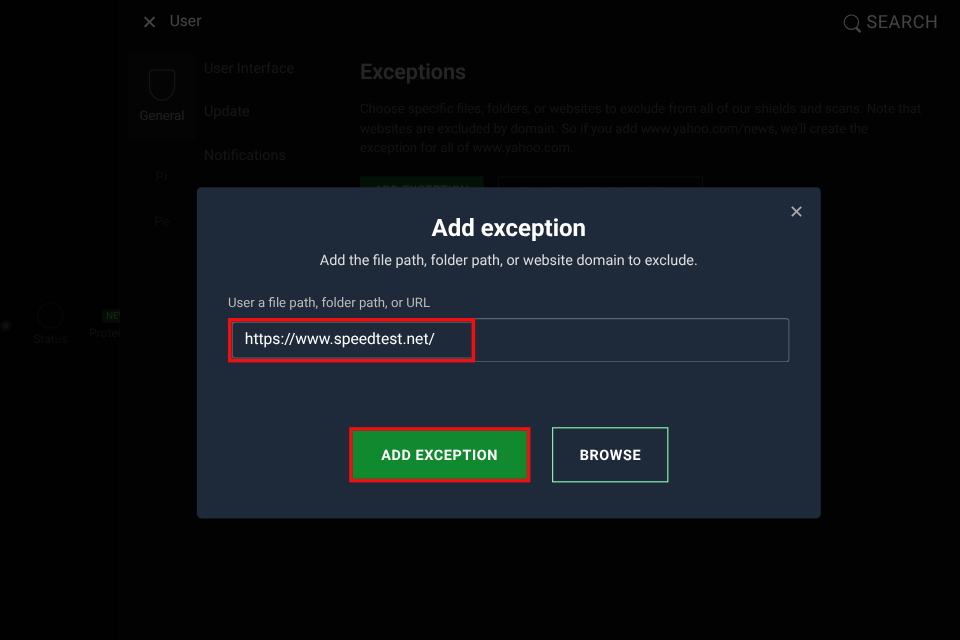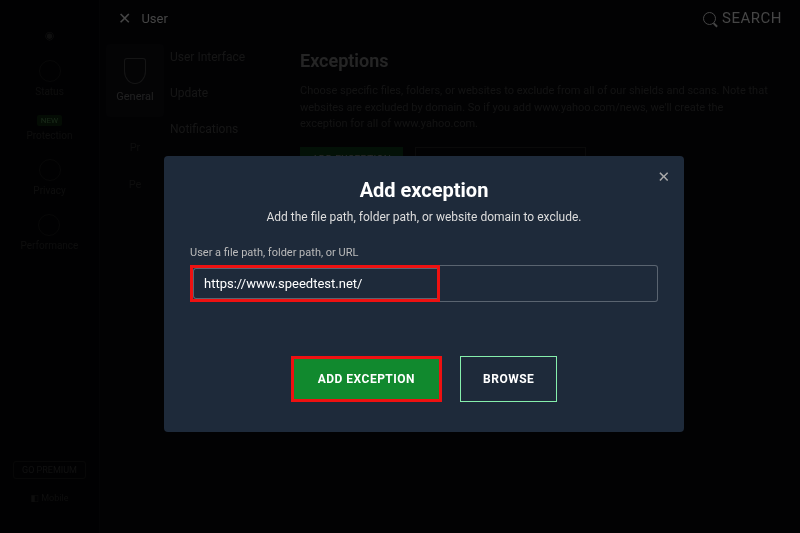--- a/index.html
+++ b/index.html
@@ -1,20 +1,20 @@
 <!DOCTYPE html>
 <html><head>
   <meta charset="utf-8">
   <style>
     * { margin: 0; padding: 0; box-sizing: border-box; font-family: -apple-system, BlinkMacSystemFont, "Segoe UI", Roboto, sans-serif; }
     body { width: 800px; height: 533px; background: #000; color: #fff; overflow: hidden; position: relative; }
     
     .bg-app { position: absolute; top: 0; left: 0; width: 100%; height: 100%; display: flex; opacity: 0.35; }
     
-    .leftnav { width: 100px; background: #0a0a10; border-right: 1px solid #1a1a24; display: flex; flex-direction: column; align-items: center; padding-top: 29px; gap: 18px; }
+    .leftnav { width: 100px; background: #0a0a10; border-right: 1px solid #1a1a24; display: flex; flex-direction: row; align-items: center; padding-top: 8px; gap: 18px; }
     .leftnav-logo { font-size: 11px; color: #666; }
     .leftnav-item { display: flex; flex-direction: column; align-items: center; gap: 4px; font-size: 10px; color: #555; }
     .leftnav-item .ic { width: 22px; height: 22px; border: 1px solid #333; border-radius: 50%; }
     .leftnav-badge { background: #1a4d1a; color: #9f9; font-size: 8px; padding: 1px 4px; border-radius: 2px; }
     .leftnav-bottom { margin-top: auto; margin-bottom: 30px; display: flex; flex-direction: column; gap: 14px; align-items: center; }
     .leftnav-prem { font-size: 9px; color: #666; border: 1px solid #333; padding: 3px 8px; border-radius: 3px; }
     .leftnav-mob { font-size: 9px; color: #555; }
     
     .midarea { flex: 1; background: #0f0f18; display: flex; }
     .topbar { position: absolute; top: 0; left: 100px; right: 0; height: 36px; display: flex; align-items: center; padding: 0 18px; color: #999; font-size: 13px; gap: 10px; }
@@ -41,21 +41,21 @@
     .overlay { position: absolute; top: 0; left: 0; width: 100%; height: 100%; background: rgba(0,0,0,0.55); }
     
     .modal { position: absolute; top: 156px; left: 164px; width: 520px; background: #1e2a3a; border-radius: 4px; padding: 22px 26px 30px; color: #fff; }
     .modal-close { position: absolute; top: 12px; right: 14px; color: #aaa; font-size: 15px; cursor: pointer; }
     .modal h3 { text-align: center; font-size: 20px; font-weight: 700; margin-bottom: 8px; }
     .modal-sub { text-align: center; font-size: 12px; color: #ddd; margin-bottom: 22px; }
     .modal-label { font-size: 11px; color: #bbb; margin-bottom: 6px; }
     .inputwrap { border: 3px solid #e11; display: inline-block; }
     .modal-input-row { display: flex; align-items: stretch; }
     .modal-input { background: transparent; border: 1px solid #5a6470; color: #fff; font-size: 13px; padding: 7px 10px; width: 468px; border-radius: 3px; outline: none; }
-    .inputwrap .modal-input { width: 244px; border-right: none; border-radius: 3px 0 0 3px; }
+    .inputwrap .modal-input { width: 200px; border-right: none; border-radius: 3px 0 0 3px; }
     .modal-input-ext { flex: 1; border: 1px solid #5a6470; border-left: none; border-radius: 0 3px 3px 0; }
     .actions { display: flex; justify-content: center; gap: 18px; margin-top: 54px; }
     .primarywrap { border: 3px solid #e11; }
     .primary { background: #11892e; color: #fff; font-size: 12px; font-weight: 700; letter-spacing: 0.5px; padding: 13px 24px; border: none; cursor: pointer; }
     .secondary { background: transparent; border: 1px solid #86efac; color: #fff; font-size: 12px; font-weight: 700; letter-spacing: 0.5px; padding: 13px 22px; cursor: pointer; }
     .xic { font-size: 16px; color: #999; }
   </style>
 </head>
 <body>
 

